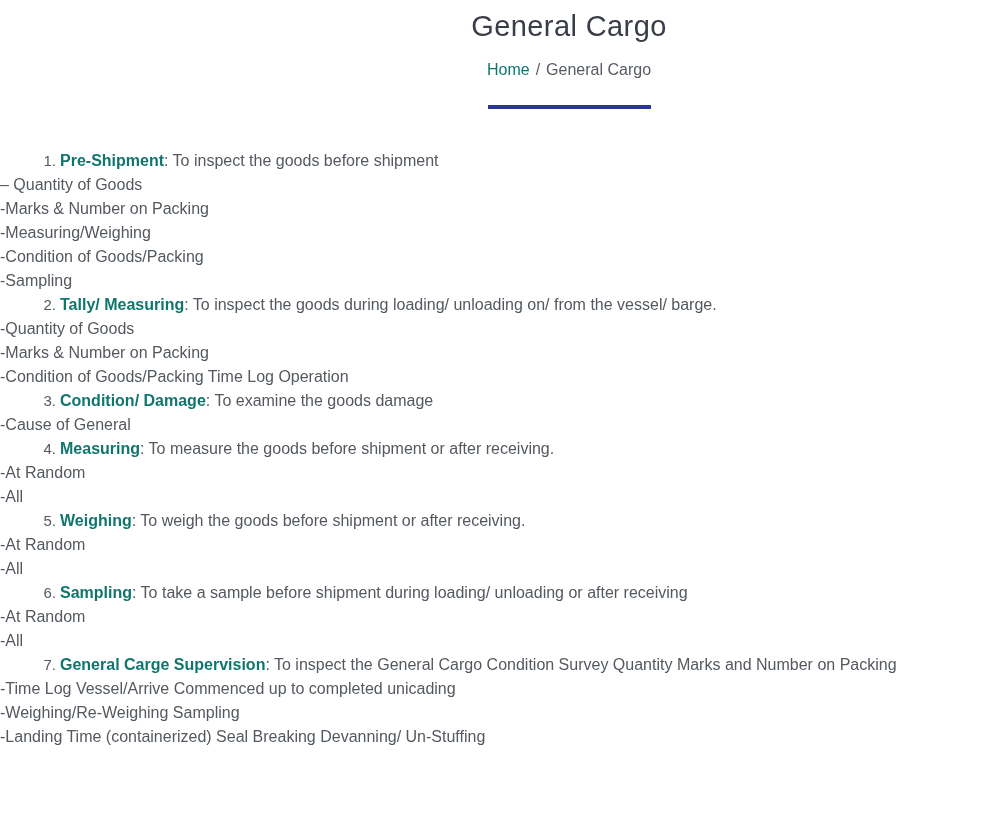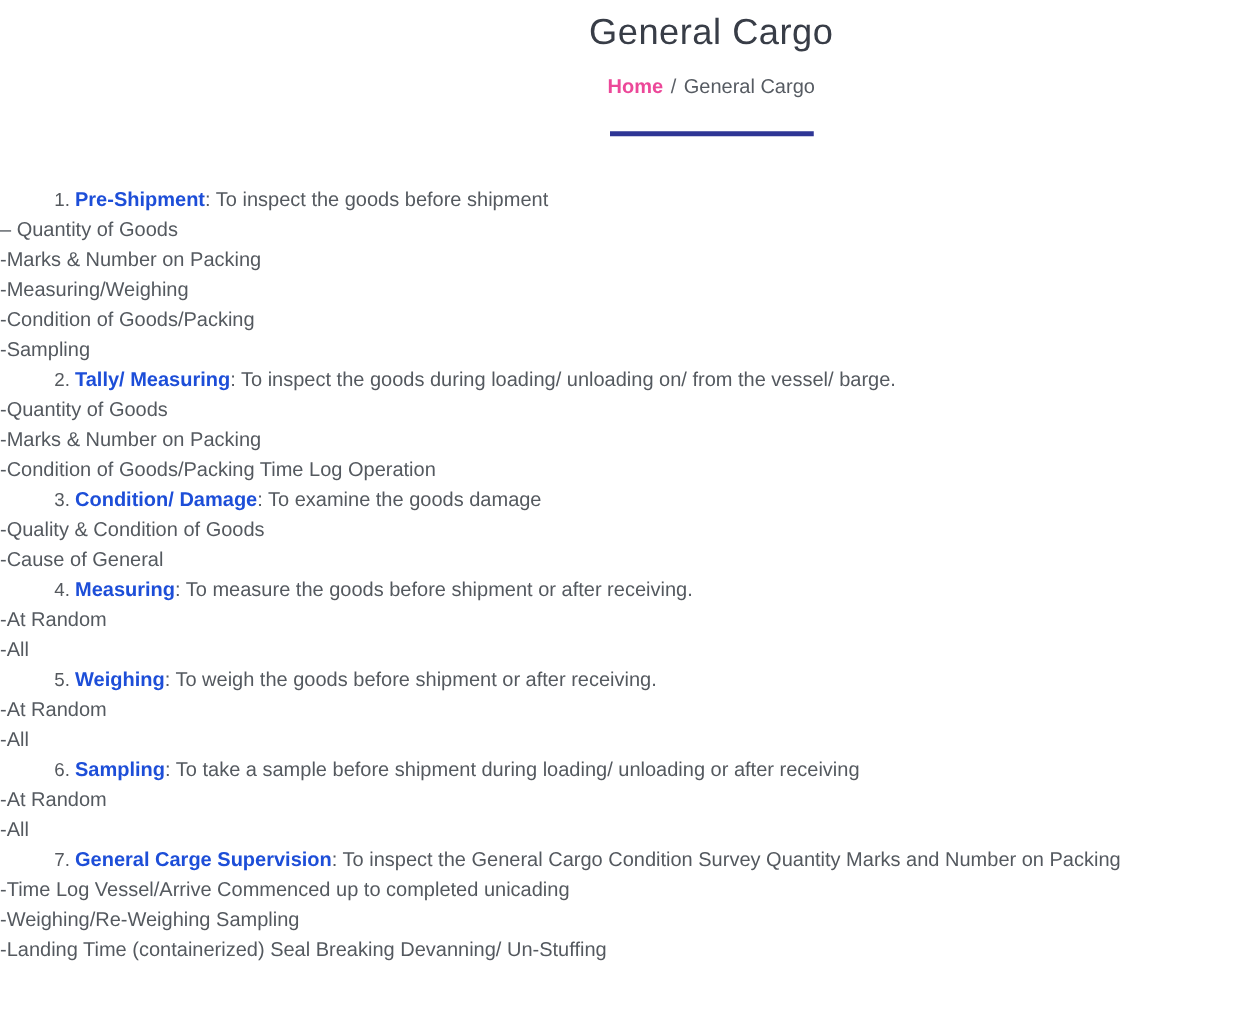--- a/index.html
+++ b/index.html
@@ -28,24 +28,23 @@
     letter-spacing: 0.4px;
     color: #383d47;
   }
   .breadcrumb {
     margin-top: 14px;
     font-size: 16px;
     line-height: 24px;
     color: #5a5f66;
   }
   .breadcrumb .crumb-home {
-    color: #ec4899;
+    color: #0f766e;
     text-decoration: none;
     cursor: pointer;
-    font-weight: bold;
   }
   .breadcrumb .crumb-sep {
     margin: 0 6px;
     color: #5a5f66;
   }
   .breadcrumb .crumb-current {
     color: #565b62;
   }
   .title-divider {
     width: 163px;
@@ -73,21 +72,21 @@
     position: absolute;
     left: 0;
     top: 0;
     width: 56px;
     text-align: right;
     font-size: 15px;
     line-height: 24px;
     color: #55595e;
   }
   .head-line strong {
-    color: #1d4ed8;
+    color: #0f766e;
     font-weight: 700;
   }
   .detail {
   }
 </style>
 </head>
 <body>
 
 <div class="page">
 
@@ -118,21 +117,20 @@
       </p>
       <p class="line detail">-Quantity of Goods</p>
       <p class="line detail">-Marks &amp; Number on Packing</p>
       <p class="line detail">-Condition of Goods/Packing Time Log Operation</p>
     </li>
 
     <li>
       <p class="line head-line">
         <span class="num">3.</span><strong>Condition/ Damage</strong><span>: To examine the goods damage</span>
       </p>
-      <p class="line detail">-Quality &amp; Condition of Goods</p>
       <p class="line detail">-Cause of General</p>
     </li>
 
     <li>
       <p class="line head-line">
         <span class="num">4.</span><strong>Measuring</strong><span>: To measure the goods before shipment or after receiving.</span>
       </p>
       <p class="line detail">-At Random</p>
       <p class="line detail">-All</p>
     </li>

